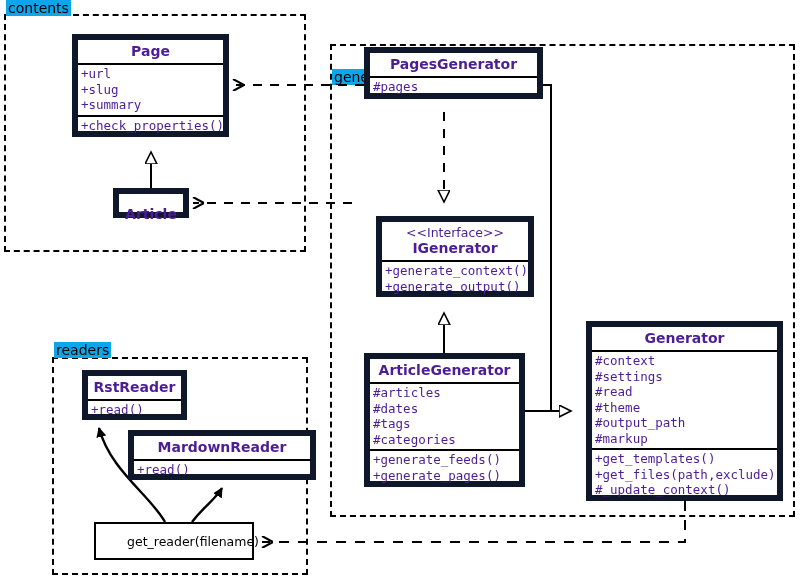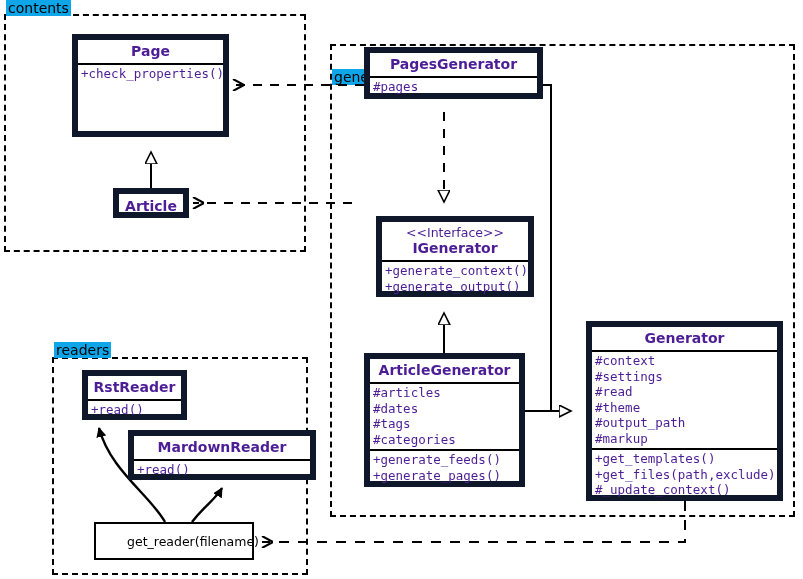--- a/index.html
+++ b/index.html
@@ -166,26 +166,31 @@
     </g>
 
     <g>
       <path d="M192,522 C205,505 215,500 222,488" fill="none" stroke="#000" stroke-width="2.4" marker-end="url(#solidArrow)"></path>
     </g>
   </svg>
 
   <div class="umlclass" style="left:72px; top:34px; width:157px; height:103px;">
     <div class="uml-name">Page</div>
     <div class="uml-sep uml-section">
+      <div class="uml-row">+url</div>
+      <div class="uml-row">+slug</div>
+      <div class="uml-row">+summary</div>
+    </div>
+    <div class="uml-sep uml-section">
       <div class="uml-row">+check_properties()</div>
     </div>
   </div>
 
   <div class="umlclass" style="left:113px; top:188px; width:76px; height:30px;">
-    <div class="uml-name" style="padding-top:4px;">Article</div>
+    <div class="uml-name" style="padding-top:12px;">Article</div>
   </div>
 
   <div class="umlclass" style="left:364px; top:47px; width:179px; height:52px;">
     <div class="uml-name">PagesGenerator</div>
     <div class="uml-sep uml-section">
       <div class="uml-row">#pages</div>
     </div>
   </div>
 
   <div class="umlclass" style="left:364px; top:216px; width:158px; height:81px;margin-left:12px;">

